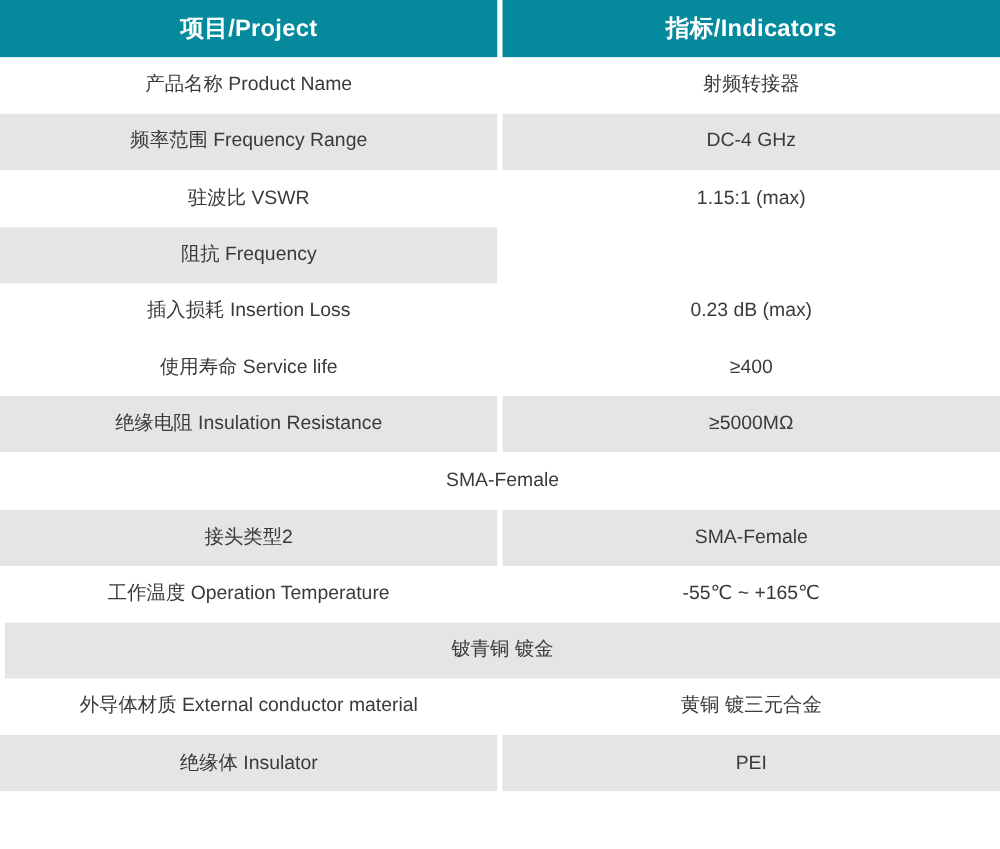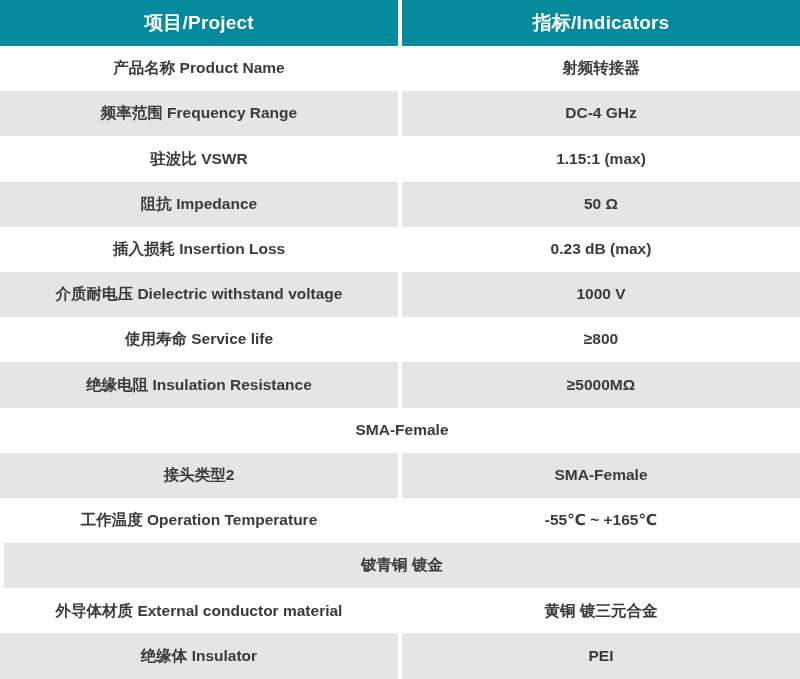--- a/index.html
+++ b/index.html
@@ -70,21 +70,20 @@
     display: flex;
     align-items: center;
     justify-content: center;
     font-size: 15.5px;
     color: #3a3a3a;
     box-sizing: border-box;
     padding: 0 4px;
     text-align: left;
     line-height: 1.2;
     white-space: nowrap;
-    font-weight: bold;
   }
   .cell.label-cell {
     width: 398px;
     flex: 0 0 398px;
   }
   .cell.value-cell {
     flex: 1 1 auto;
   }
   
   .spec-row.tinted .cell {
@@ -115,38 +114,32 @@
       <div class="cell label-cell">频率范围 Frequency Range</div>
       <div class="col-gap"></div>
       <div class="cell value-cell">DC-4 GHz</div>
     </div>
     <div class="spec-row plain">
       <div class="cell label-cell">驻波比 VSWR</div>
       <div class="col-gap"></div>
       <div class="cell value-cell">1.15:1 (max)</div>
     </div>
     <div class="spec-row tinted">
-      <div class="cell label-cell">阻抗 Impedance</div>
+      <div class="cell label-cell">阻抗 Frequency</div>
       <div class="col-gap"></div>
-      <div class="cell value-cell">50 Ω</div>
     </div>
     <div class="spec-row plain">
       <div class="cell label-cell">插入损耗 Insertion Loss</div>
       <div class="col-gap"></div>
       <div class="cell value-cell">0.23 dB (max)</div>
     </div>
-    <div class="spec-row tinted">
-      <div class="cell label-cell">介质耐电压 Dielectric withstand voltage</div>
-      <div class="col-gap"></div>
-      <div class="cell value-cell">1000 V</div>
-    </div>
     <div class="spec-row plain">
       <div class="cell label-cell">使用寿命 Service life</div>
       <div class="col-gap"></div>
-      <div class="cell value-cell">≥800</div>
+      <div class="cell value-cell">≥400</div>
     </div>
     <div class="spec-row tinted">
       <div class="cell label-cell">绝缘电阻 Insulation Resistance</div>
       <div class="col-gap"></div>
       <div class="cell value-cell">≥5000MΩ</div>
     </div>
     <div class="spec-row plain">
       <div class="col-gap"></div>
       <div class="cell value-cell">SMA-Female</div>
     </div>

